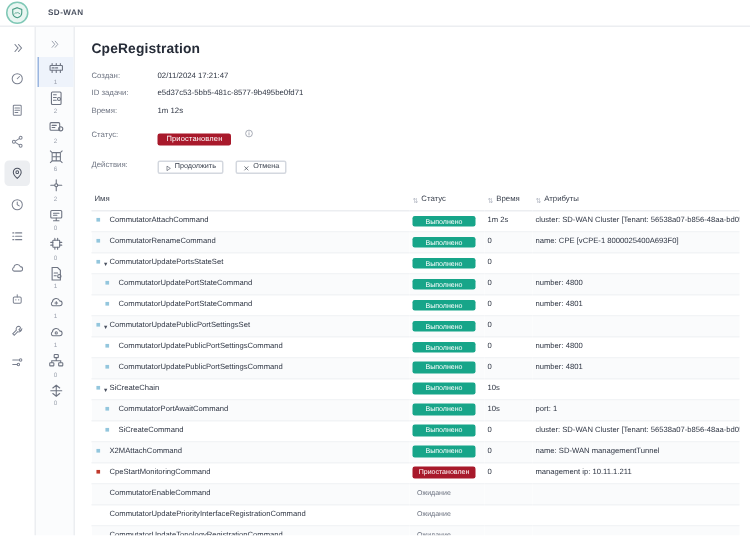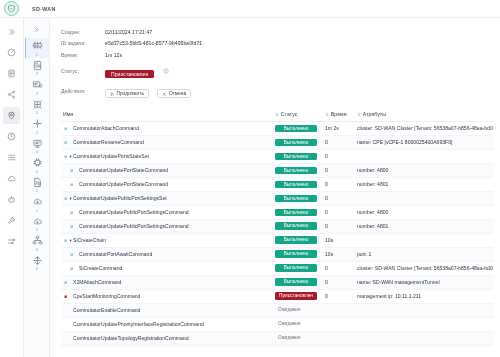--- a/index.html
+++ b/index.html
@@ -412,20 +412,21 @@
       <div class="rail2-item">
         <svg width="11" height="11" viewBox="0 0 24 24" fill="none" stroke="currentColor" stroke-width="1.6" stroke-linecap="round">
             <path d="M12 4v16M7 8l5-4 5 4M7 16l5 4 5-4M4 12h16"></path>
           </svg>
         <span class="rail2-count">0</span>
       </div>
     </div>
 
     <div class="main">
 
+      <h1 class="page-title">CpeRegistration</h1>
 
       <div class="meta">
         <div class="meta-row">
           <div class="meta-label">Создан:</div>
           <div class="meta-value">02/11/2024 17:21:47</div>
         </div>
         <div class="meta-row">
           <div class="meta-label">ID задачи:</div>
           <div class="meta-value">e5d37c53-5bb5-481c-8577-9b495be0fd71</div>
         </div>

